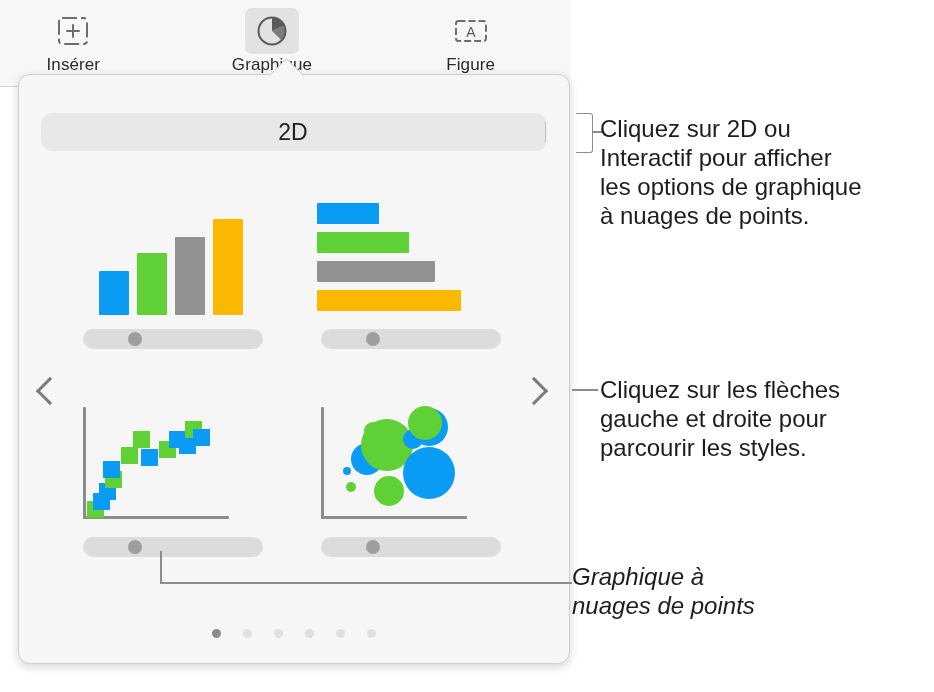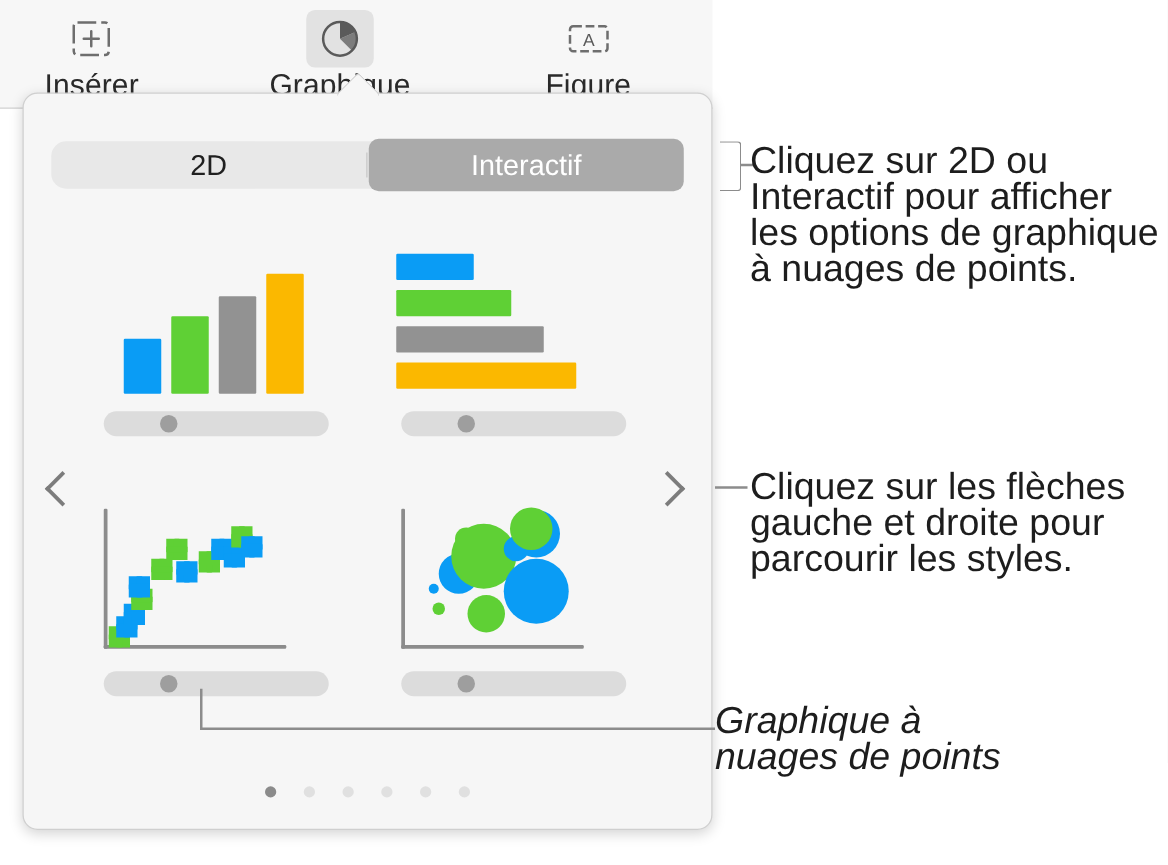--- a/index.html
+++ b/index.html
@@ -26,21 +26,21 @@
   .tb-item{
     display:flex;flex-direction:column;align-items:center;
     width:104px;
   }
   .tb-iconbox{
     width:54px;height:46px;border-radius:7px;
     display:flex;align-items:center;justify-content:center;
   }
   .tb-iconbox.active{background:#e2e2e2;}
   .tb-label{
-    font-size:24px;color:#2a2a2a;margin-top:1px;
+    font-size:17px;color:#2a2a2a;margin-top:1px;
     letter-spacing:.1px;white-space:nowrap;
   }
   .tb-item.first{margin-left:-26px;}
 
   
   #popover{
     position:absolute;left:18px;top:74px;width:550px;height:588px;
     background:#f6f6f6;
     border:1px solid #cfcfcf;
     border-radius:12px;
@@ -126,21 +126,21 @@
   
   #dots{
     position:absolute;left:0;top:546px;width:550px;height:24px;
     display:flex;align-items:center;justify-content:center;gap:22px;
   }
   .dot{width:9px;height:9px;border-radius:50%;background:#e0e0e0;}
   .dot.active{background:#8b8b8b;}
 
   
   .callout-text{
-    position:absolute;font-size:30px;line-height:29px;color:#1d1d1d;
+    position:absolute;font-size:24px;line-height:29px;color:#1d1d1d;
     white-space:pre-line;
   }
   #callout1{left:600px;top:114px;width:330px;}
   #callout2{left:600px;top:375px;width:330px;}
   #callout3{left:572px;top:562px;width:340px;font-style:italic;}
 
   .leader{position:absolute;background:#8c8c8c;}
   .leader-h{height:1.5px;}
   .leader-v{width:1.5px;}
 
@@ -194,21 +194,20 @@
 <div id="popover-pointer">
     <i></i>
   </div>
 
 <div id="popover">
 
   <div id="segmented">
     <div class="seg">2D</div>
     <div class="seg-div"></div>
     <div class="seg-div hidden"></div>
-    <div class="seg selected">Interactif</div>
   </div>
 
   <div id="grid">
 
     <div class="cell c0">
       <div class="cell-art" id="art-column">
           <div class="vbar" style="left: 28px; width: 30px; height: 44px; background: rgb(10, 156, 245);"></div>
           <div class="vbar" style="left: 66px; width: 30px; height: 62px; background: rgb(95, 208, 53);"></div>
           <div class="vbar" style="left: 104px; width: 30px; height: 78px; background: rgb(146, 146, 146);"></div>
           <div class="vbar" style="left: 142px; width: 30px; height: 96px; background: rgb(251, 184, 0);"></div>

